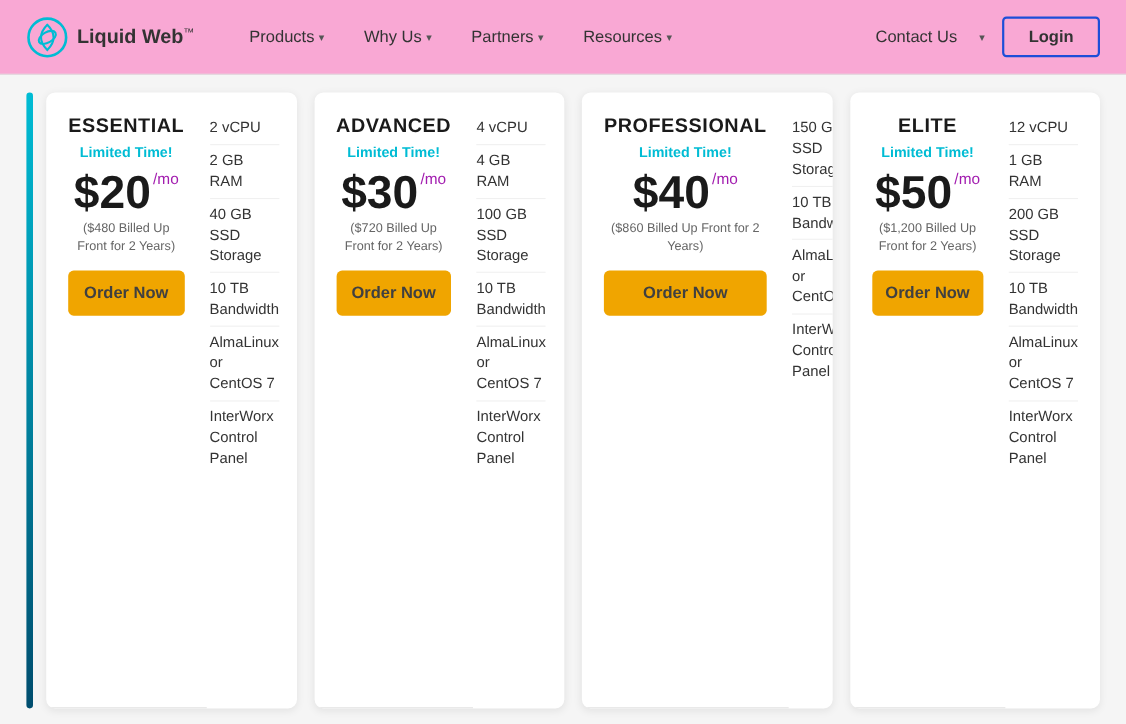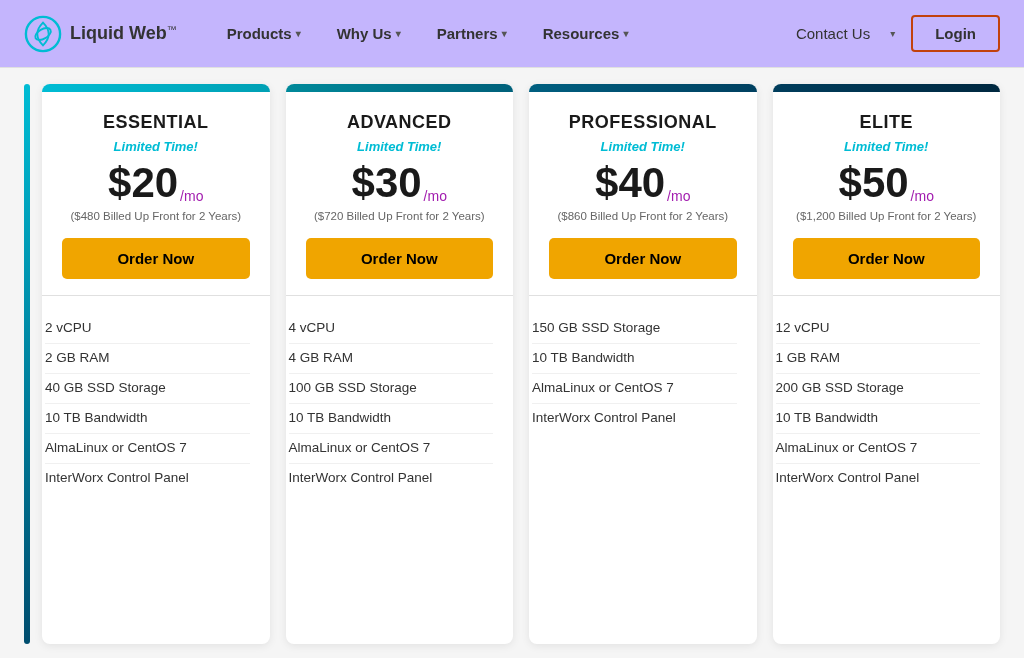--- a/index.html
+++ b/index.html
@@ -1,20 +1,20 @@
 <!DOCTYPE html>
 <html><head>
   <meta charset="utf-8">
   <style>
     * { box-sizing: border-box; margin: 0; padding: 0; }
     body { font-family: 'Arial', sans-serif; background: #f5f5f5; color: #333; }
 
     
     .navbar {
-      background: #c4b5fd;
+      background: #f9a8d4;
       border-bottom: 1px solid #e0e0e0;
       display: flex;
       align-items: center;
       padding: 0 24px;
       height: 68px;
       position: relative;
       z-index: 10;
     }
     .navbar-logo {
       display: flex;
@@ -36,21 +36,21 @@
     .nav-item {
       display: flex;
       align-items: center;
       gap: 4px;
       padding: 0 18px;
       height: 68px;
       font-size: 15px;
       color: #333;
       cursor: pointer;
       white-space: nowrap;
-      font-weight: 700;
+      font-weight: 400;
     }
     .nav-chevron {
       font-size: 10px;
       color: #555;
     }
     .navbar-actions {
       margin-left: auto;
       display: flex;
       align-items: center;
       gap: 16px;
@@ -58,21 +58,21 @@
     .contact-us-item {
       display: flex;
       align-items: center;
       gap: 20px;
       font-size: 15px;
       color: #333;
       font-weight: 500;
       cursor: pointer;
     }
     .login-btn {
-      border: 2px solid #c2410c;
+      border: 2px solid #1d4ed8;
       background: transparent;
       color: #333;
       padding: 8px 22px;
       font-size: 15px;
       font-weight: 600;
       border-radius: 4px;
       cursor: pointer;
     }
 
     
@@ -102,21 +102,21 @@
       grid-template-columns: repeat(4, 1fr);
       gap: 16px;
       flex: 1;
     }
     .pricing-card {
       background: #fff;
       border-radius: 8px;
       overflow: hidden;
       box-shadow: 0 2px 8px rgba(0,0,0,0.08);
       display: flex;
-      flex-direction: column;
+      flex-direction: row;
     }
     .card-top-bar {
       height: 8px;
     }
     .card-body {
       padding: 20px 20px 16px 20px;
       text-align: center;
       border-bottom: 1px solid #e0e0e0;
     }
     .plan-name {
@@ -125,25 +125,24 @@
       color: #1a1a1a;
       letter-spacing: 0.5px;
       margin-bottom: 6px;
       text-transform: uppercase;
     }
     .limited-time {
       color: #00bcd4;
       font-size: 13px;
       font-weight: 600;
       margin-bottom: 8px;
-      font-style: italic;
     }
     .price-row {
       display: flex;
-      align-items: flex-end;
+      align-items: flex-start;
       justify-content: center;
       gap: 0;
       margin-bottom: 4px;
     }
     .price-dollar {
       font-size: 42px;
       font-weight: 800;
       color: #1a1a1a;
       line-height: 1;
     }
@@ -154,21 +153,21 @@
       margin-left: 2px;
     }
     .billed-upfront {
       font-size: 11.5px;
       color: #666;
       margin-bottom: 14px;
       line-height: 1.4;
     }
     .order-btn {
       background: #f0a500;
-      color: #000000;
+      color: #404040;
       border: none;
       border-radius: 5px;
       padding: 12px 0;
       width: 100%;
       font-size: 15px;
       font-weight: 700;
       cursor: pointer;
       transition: background 0.2s;
     }
 

